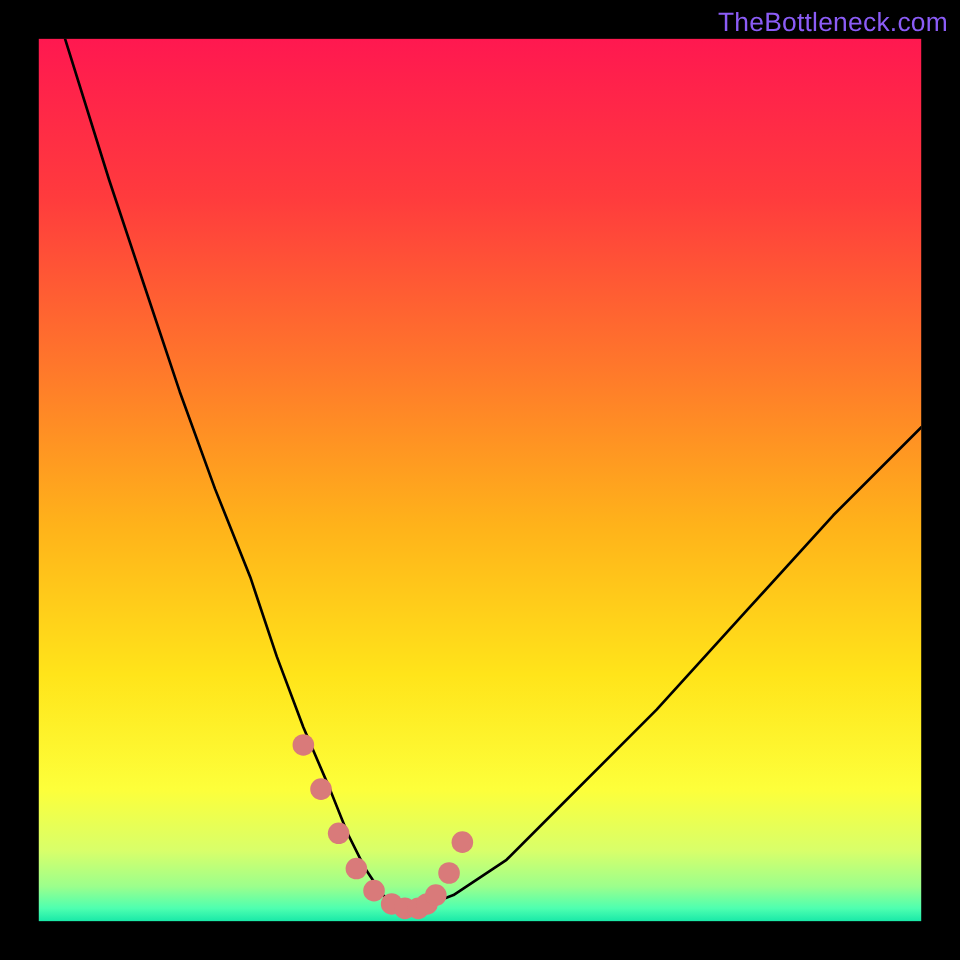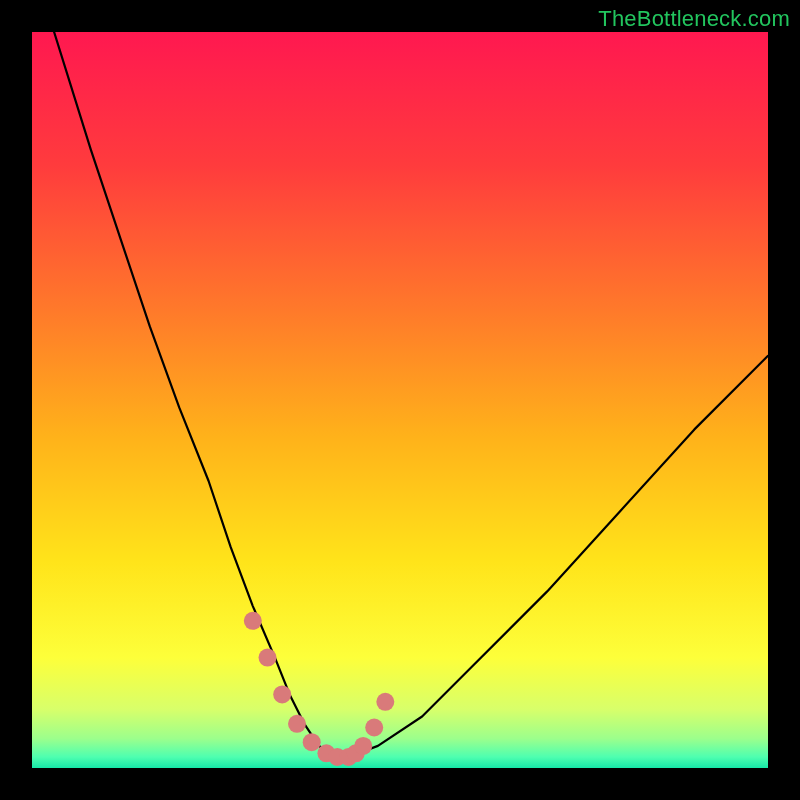--- a/index.html
+++ b/index.html
@@ -28,21 +28,21 @@
     overflow: hidden;
   }
   .gradient-bg {
     position: absolute;
     inset: 0;
   }
   .watermark {
     position: absolute;
     top: 6px;
     right: 10px;
-    color: #22c55e;
+    color: #8b5cf6;
     font-size: 22px;
     font-weight: 500;
     letter-spacing: 0.2px;
   }
   svg.curve {
     position: absolute;
     inset: 0;
   }
 </style>
 </head>

